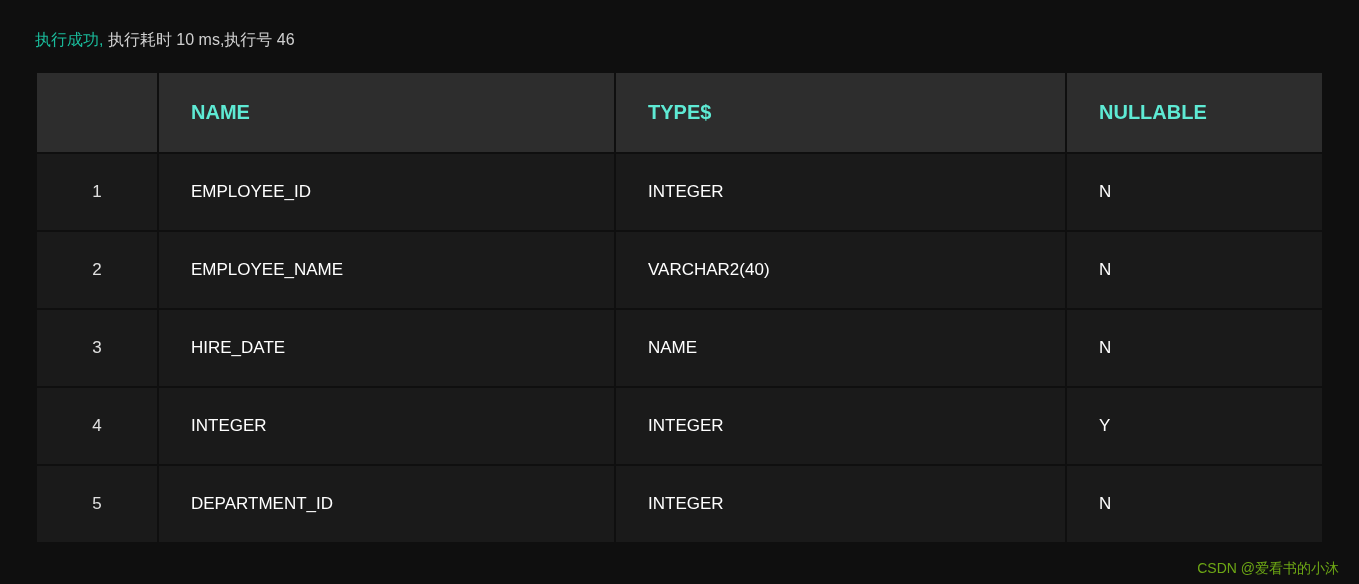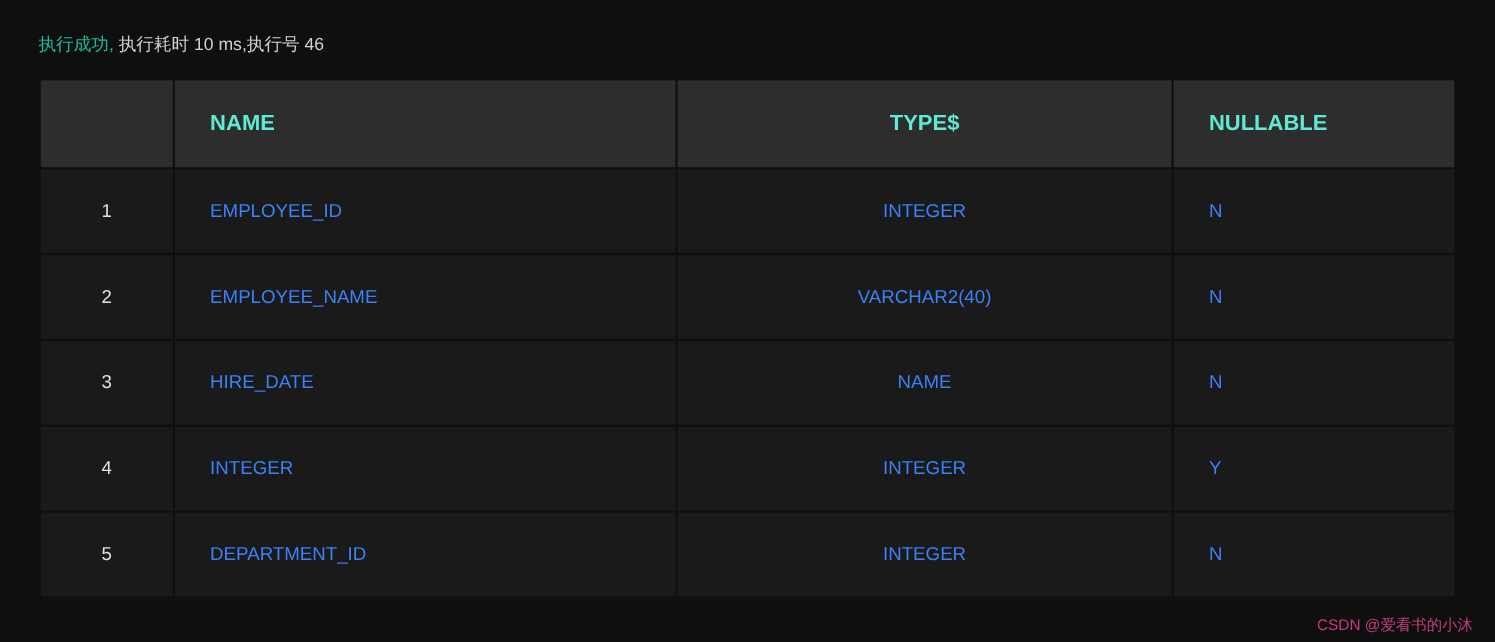--- a/index.html
+++ b/index.html
@@ -39,50 +39,49 @@
       vertical-align: middle;
     }
     th {
       background-color: #2d2d2d;
       color: #5eead4;
       font-weight: bold;
       font-size: 20px;
     }
     td {
       background-color: #1a1a1a;
-      color: #3b82f6;
+      color: #ffffff;
       font-size: 17px;
     }
     .col-rownum {
       width: 120px;
       text-align: center;
     }
     th.col-rownum {
       background-color: #2d2d2d;
     }
     td.col-rownum {
       color: #e0e0e0;
       text-align: center;
     }
     .col-name {
       width: 455px;
     }
     .col-type {
       width: 449px;
-      text-align: center;
     }
     .col-nullable {
       width: auto;
       margin-top: 35px;
     }
     .watermark {
       position: absolute;
       right: 20px;
       bottom: 6px;
-      color: #ec4899;
+      color: #84cc16;
       font-size: 14px;
       opacity: 0.8;
     }
   </style>
 </head>
 <body>
 
 <div class="status-line">
   <span class="status-success">执行成功,</span><span class="status-rest"> 执行耗时 10 ms,执行号 46</span>
 </div>

